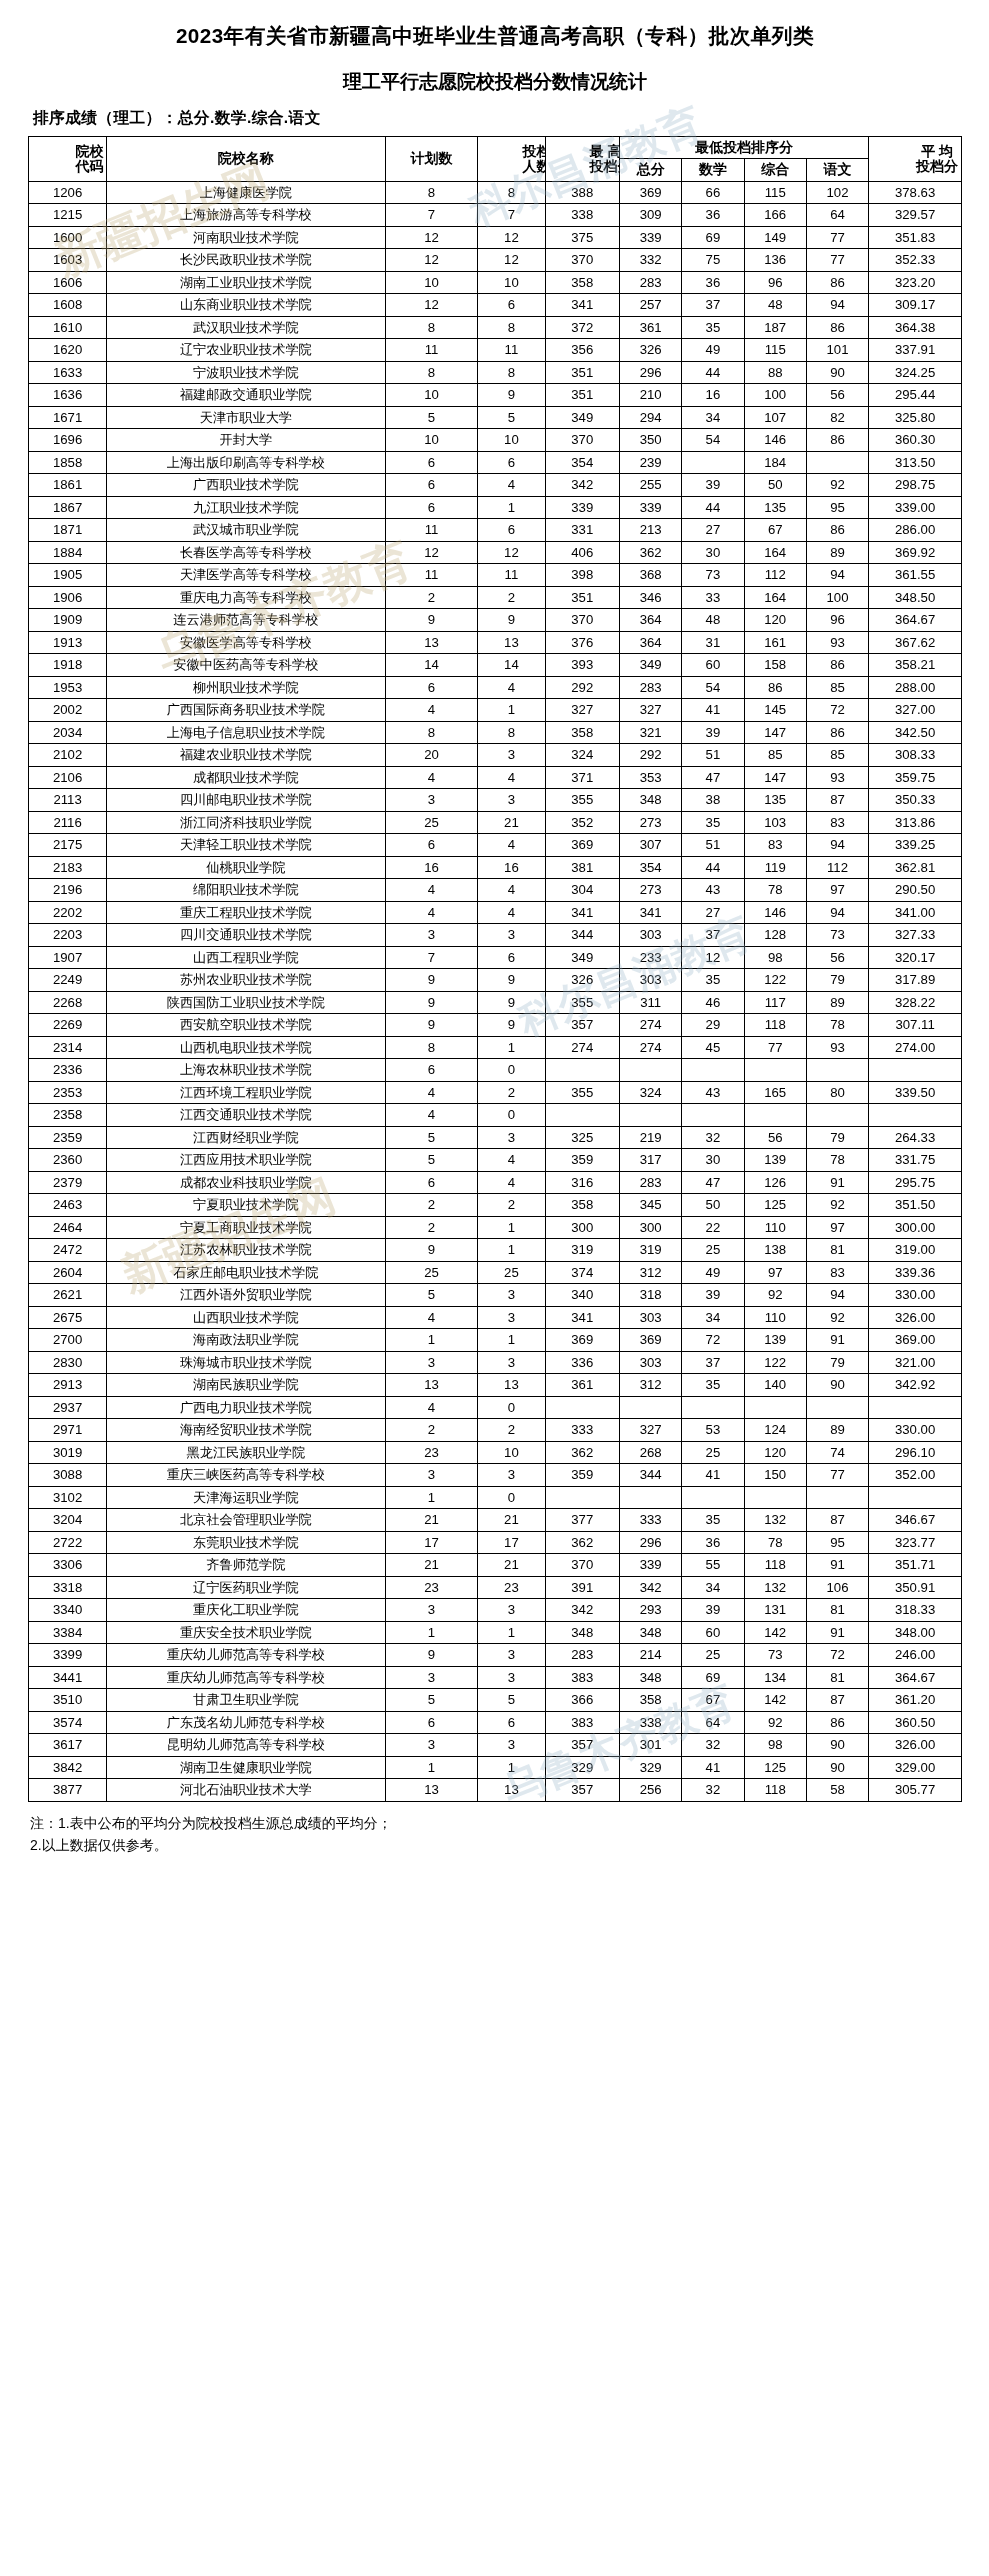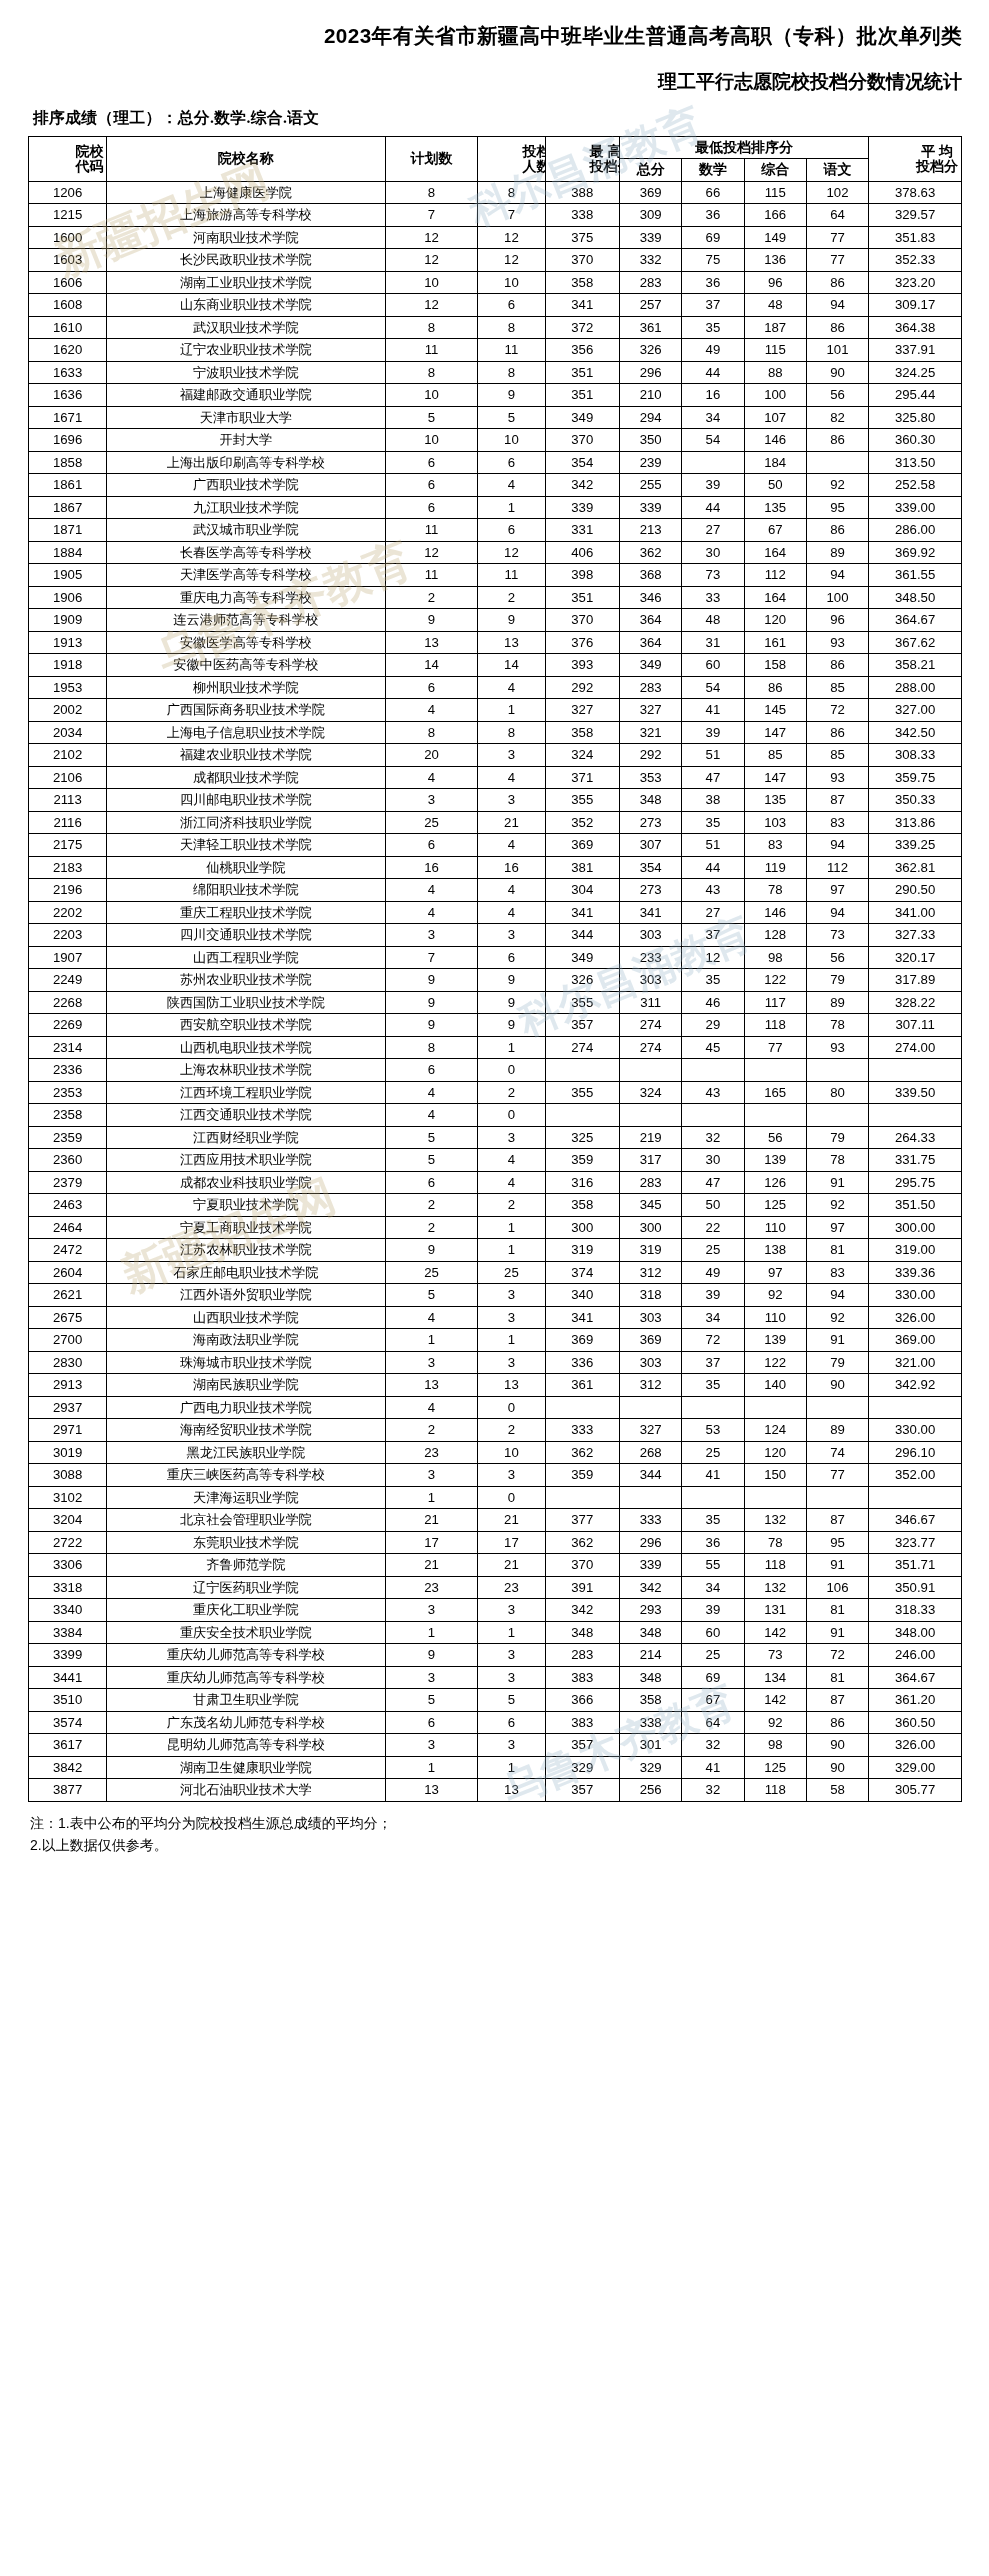--- a/index.html
+++ b/index.html
@@ -9,40 +9,39 @@
     font-family:"Liberation Sans","DejaVu Sans",sans-serif;
     color:#000;
     -webkit-font-smoothing:antialiased;
   }
   .page{
     width:990px;
     box-sizing:border-box;
     padding:15px 28px 16.5px 28px;
     position:relative;
   }
-  .title-block{text-align:right;}
+  .title-block{text-align:center;}
   .title-main{
     font-size:20.7px;
     font-weight:bold;
     letter-spacing:0.4px;
     line-height:1.35;
     margin-top:6.6px;
   }
   .title-sub{
     font-size:19px;
     font-weight:bold;
     line-height:1.4;
     margin-top:19px;
   }
   .rank-line{
     font-size:15.7px;
     font-weight:bold;
     margin:13.2px 0 6.6px 5px;
     letter-spacing:0.4px;
-    font-family:Liberation Serif, serif;
   }
   table{
     border-collapse:collapse;
     width:100%;
     table-layout:fixed;
   }
   th,td{
     border:0.8px solid #000;
     font-size:13.2px;
     text-align:center;
@@ -322,21 +321,21 @@
         <tr>
           <td class="code">1861</td>
           <td class="name">广西职业技术学院</td>
           <td>6</td>
           <td>4</td>
           <td>342</td>
           <td>255</td>
           <td>39</td>
           <td>50</td>
           <td>92</td>
-          <td>252.58</td>
+          <td>298.75</td>
         </tr>
         <tr>
           <td class="code">1867</td>
           <td class="name">九江职业技术学院</td>
           <td>6</td>
           <td>1</td>
           <td>339</td>
           <td>339</td>
           <td>44</td>
           <td>135</td>

